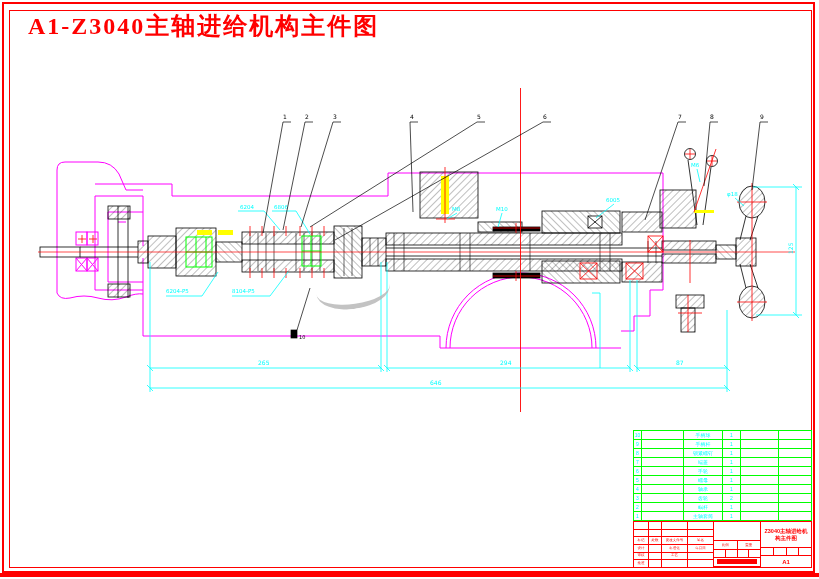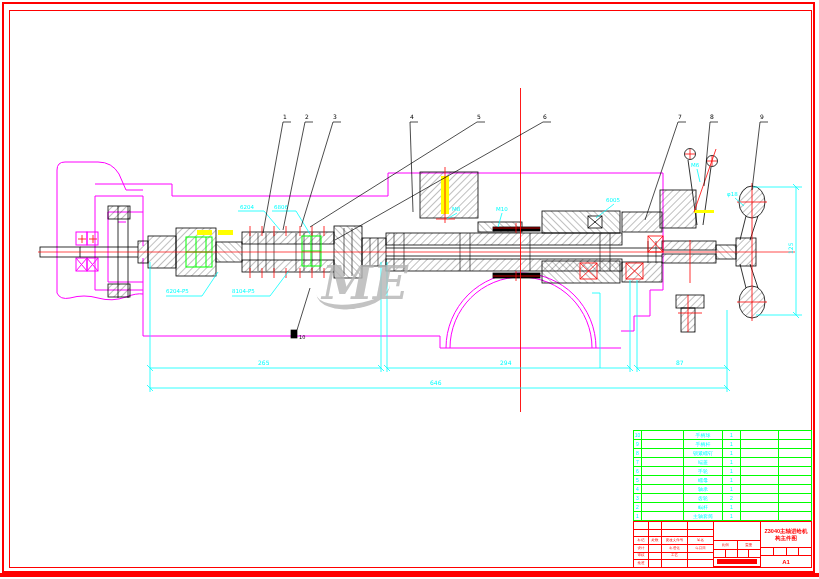--- a/index.html
+++ b/index.html
@@ -222,27 +222,27 @@
       <text x="543" y="119">6</text>
       <text x="678" y="119">7</text>
       <text x="710" y="119">8</text>
       <text x="760" y="119">9</text>
       <text x="299" y="339" font-size="5">10</text>
     </g>
   </svg>
 
   <div class="watermark">
     <div class="wm-swoosh"></div>
-    <div class="wm-logo">ME</div>
   </div>
 
   <div class="sheet-frame"></div>
   <div class="outer-border"></div>
   <div class="bottom-bar"></div>
 
+  <div class="main-title">A1-Z3040主轴进给机构主件图</div>
 
   <div class="bom" id="bom">
     <div class="bom-row">
       <div class="bom-cell bc0">10</div>
       <div class="bom-cell bc1"></div>
       <div class="bom-cell bc2">手柄球</div>
       <div class="bom-cell bc3">1</div>
       <div class="bom-cell bc4"></div>
       <div class="bom-cell bc5"></div>
     </div>

